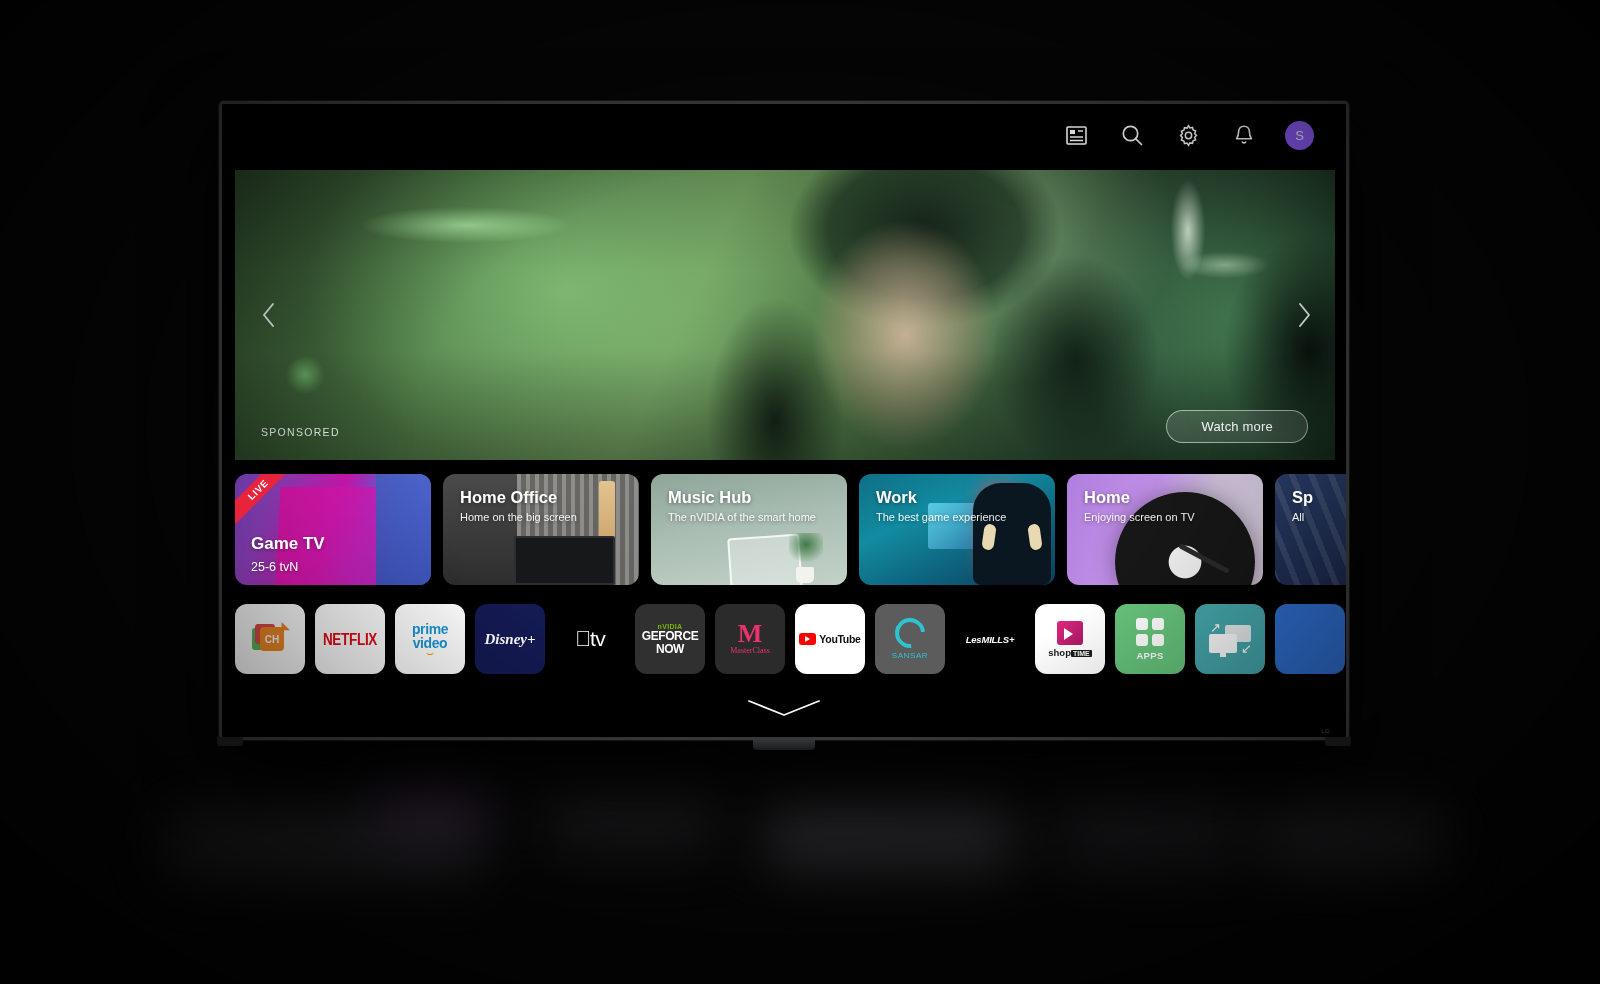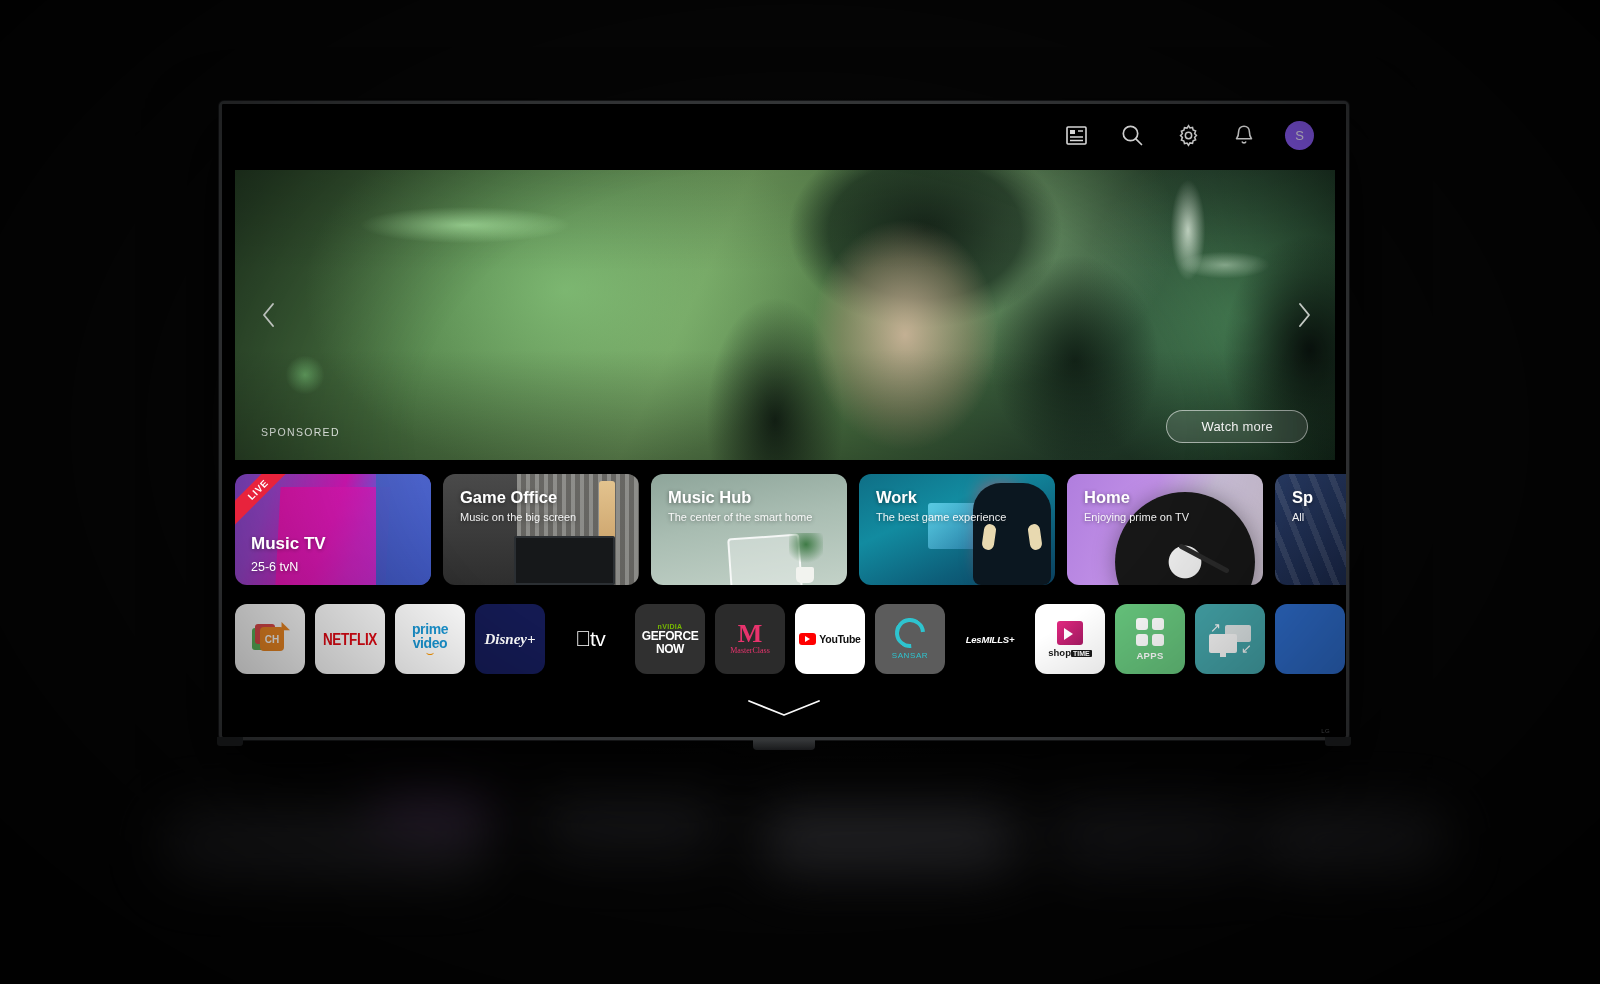--- a/index.html
+++ b/index.html
@@ -429,53 +429,53 @@
       <div id="sponsored">SPONSORED</div>
       <div id="watch-more">Watch more</div>
     </div>
 
     <div id="cardrow">
 
       <div class="qcard" id="card-livetv">
         <div class="lt-inner"></div>
         <div class="lt-right"></div>
         <div id="live-badge">LIVE</div>
-        <div class="lt-title">Music TV</div>
+        <div class="lt-title">Game TV</div>
         <div class="lt-chan">25-6  tvN</div>
       </div>
 
       <div class="qcard" id="card-office">
         <div class="slats"></div>
         <div class="lamp"></div>
         <div class="desk"></div>
-        <div class="qtitle">Game Office</div>
-        <div class="qsub">Music on the big screen</div>
+        <div class="qtitle">Home Office</div>
+        <div class="qsub">Home on the big screen</div>
       </div>
 
       <div class="qcard" id="card-hub">
         <div class="chair"></div>
         <div class="plant"></div>
         <div class="pot"></div>
         <div class="qtitle">Music Hub</div>
-        <div class="qsub">The center of the smart home</div>
+        <div class="qsub">The nVIDIA of the smart home</div>
       </div>
 
       <div class="qcard" id="card-game">
         <div class="screenglow"></div>
         <div class="rig"></div>
         <div class="gchair"></div>
         <div class="qtitle">Work</div>
         <div class="qsub">The best game experience</div>
       </div>
 
       <div class="qcard" id="card-music">
         <div class="vinyl"></div>
         <div class="tonearm"></div>
         <div class="qtitle">Home</div>
-        <div class="qsub">Enjoying prime on TV</div>
+        <div class="qsub">Enjoying screen on TV</div>
       </div>
 
       <div class="qcard" id="card-sports">
         <div class="field"></div>
         <div class="qtitle">Sp</div>
         <div class="qsub">All</div>
       </div>
     </div>
 
     <div id="approw">

